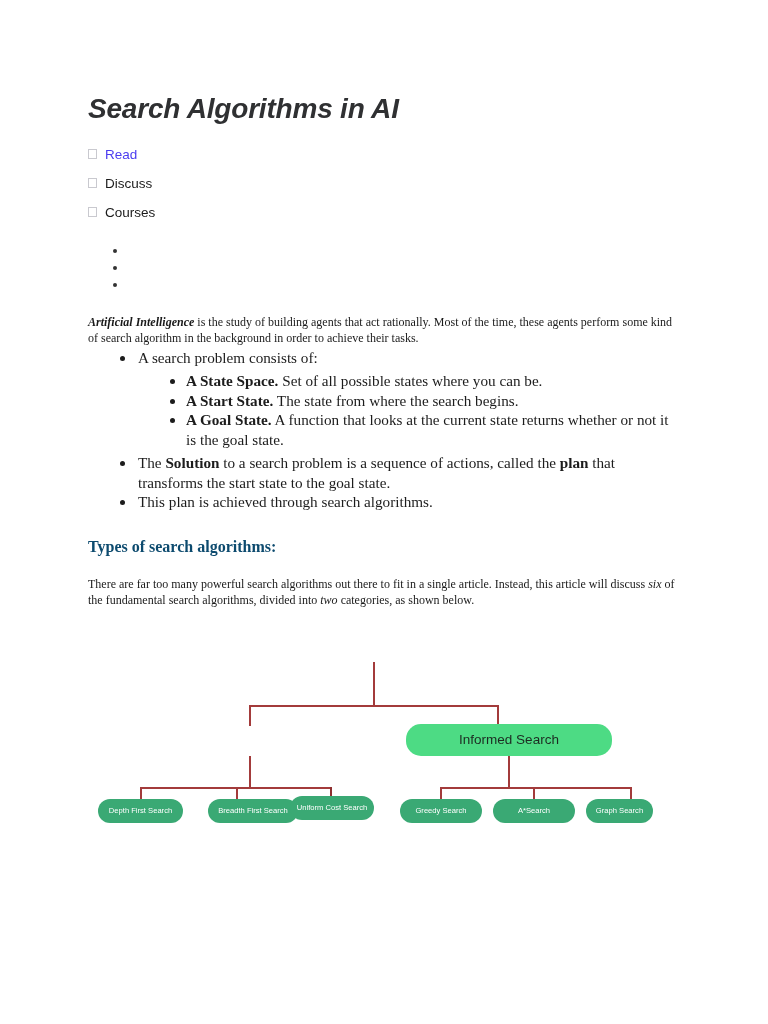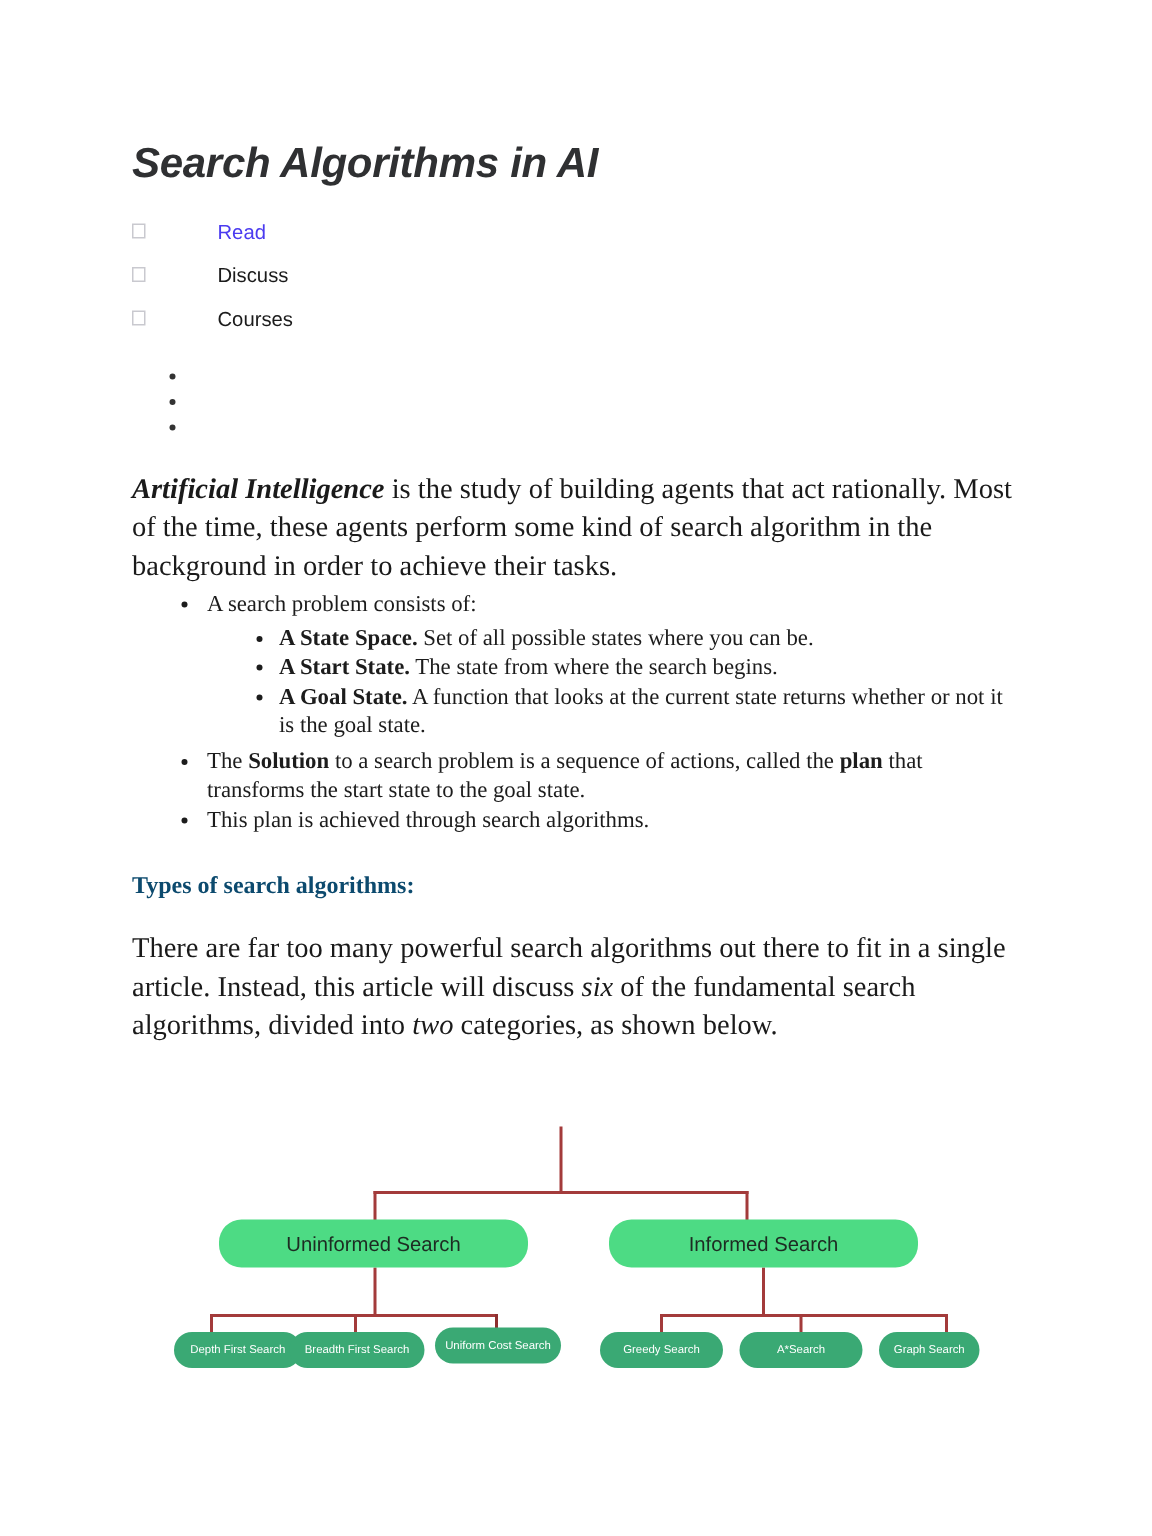--- a/index.html
+++ b/index.html
@@ -44,21 +44,20 @@
   
   .actions {
     margin: 0 0 6px 0;
   }
   .action-row {
     display: flex;
     align-items: center;
     height: 29px;
     font-family: "Liberation Sans", sans-serif;
     font-size: 13.5px;
-    gap: 40px;
   }
   .broken-img {
     display: inline-block;
     width: 7px;
     height: 8px;
     border: 1px solid #c9c9cf;
     margin-right: 8px;
     flex: none;
     background: #fff;
   }
@@ -72,21 +71,21 @@
     padding-left: 40px;
   }
   ul.empty-bullets li {
     height: 17px;
     color: #333;
     font-size: 13px;
   }
 
   
   p.body {
-    font-size: 19px;
+    font-size: 12px;
     line-height: 1.35;
     margin: 20px 0 0 0;
     color: #1a1a1a;
     text-align: left;
   }
   p.body.tight { margin-top: 14px; }
   .bi { font-style: italic; font-weight: bold; }
   .b { font-weight: bold; }
   .i { font-style: italic; }
 
@@ -159,22 +158,22 @@
 
   .node.leaf {
     background: #3aa974;
     color: #ffffff;
     border-radius: 12px;
     font-size: 7.6px;
     height: 24px;
     line-height: 1.25;
     padding: 0 4px;
   }
-  .leaf-l1 { width: 85px; left: 28px;  top: 181px; }
-  .leaf-l2 { width: 90px; left: 105px; top: 181px; }
+  .leaf-l1 { width: 85px; left: 10px;  top: 181px; }
+  .leaf-l2 { width: 90px; left: 120px; top: 181px; }
   .leaf-l3 { width: 84px; left: 202px; top: 178px; height: 28px; }
   .leaf-r1 { width: 82px; left: 312px; top: 181px; }
   .leaf-r2 { width: 82px; left: 405px; top: 181px; }
   .leaf-r3 { width: 67px; left: 498px; top: 181px; }
 
   .conn {
     position: absolute;
     background: #a33b3b;
     z-index: 1;
   }
@@ -261,21 +260,20 @@
       <div class="conn c-dl1"></div>
       <div class="conn c-dl2"></div>
       <div class="conn c-dl3 dark"></div>
       <div class="conn c-trunk-r"></div>
       <div class="conn c-bar2r"></div>
       <div class="conn c-dr1"></div>
       <div class="conn c-dr2"></div>
       <div class="conn c-dr3"></div>
 
 
-      <div class="node mid left">Uninformed Search</div>
       <div class="node mid right">Informed Search</div>
 
       <div class="node leaf leaf-l1">Depth First Search</div>
       <div class="node leaf leaf-l2">Breadth First Search</div>
       <div class="node leaf leaf-l3">Uniform Cost Search</div>
 
       <div class="node leaf leaf-r1">Greedy Search</div>
       <div class="node leaf leaf-r2">
           <span>A</span>
           <sup class="star">*</sup>

